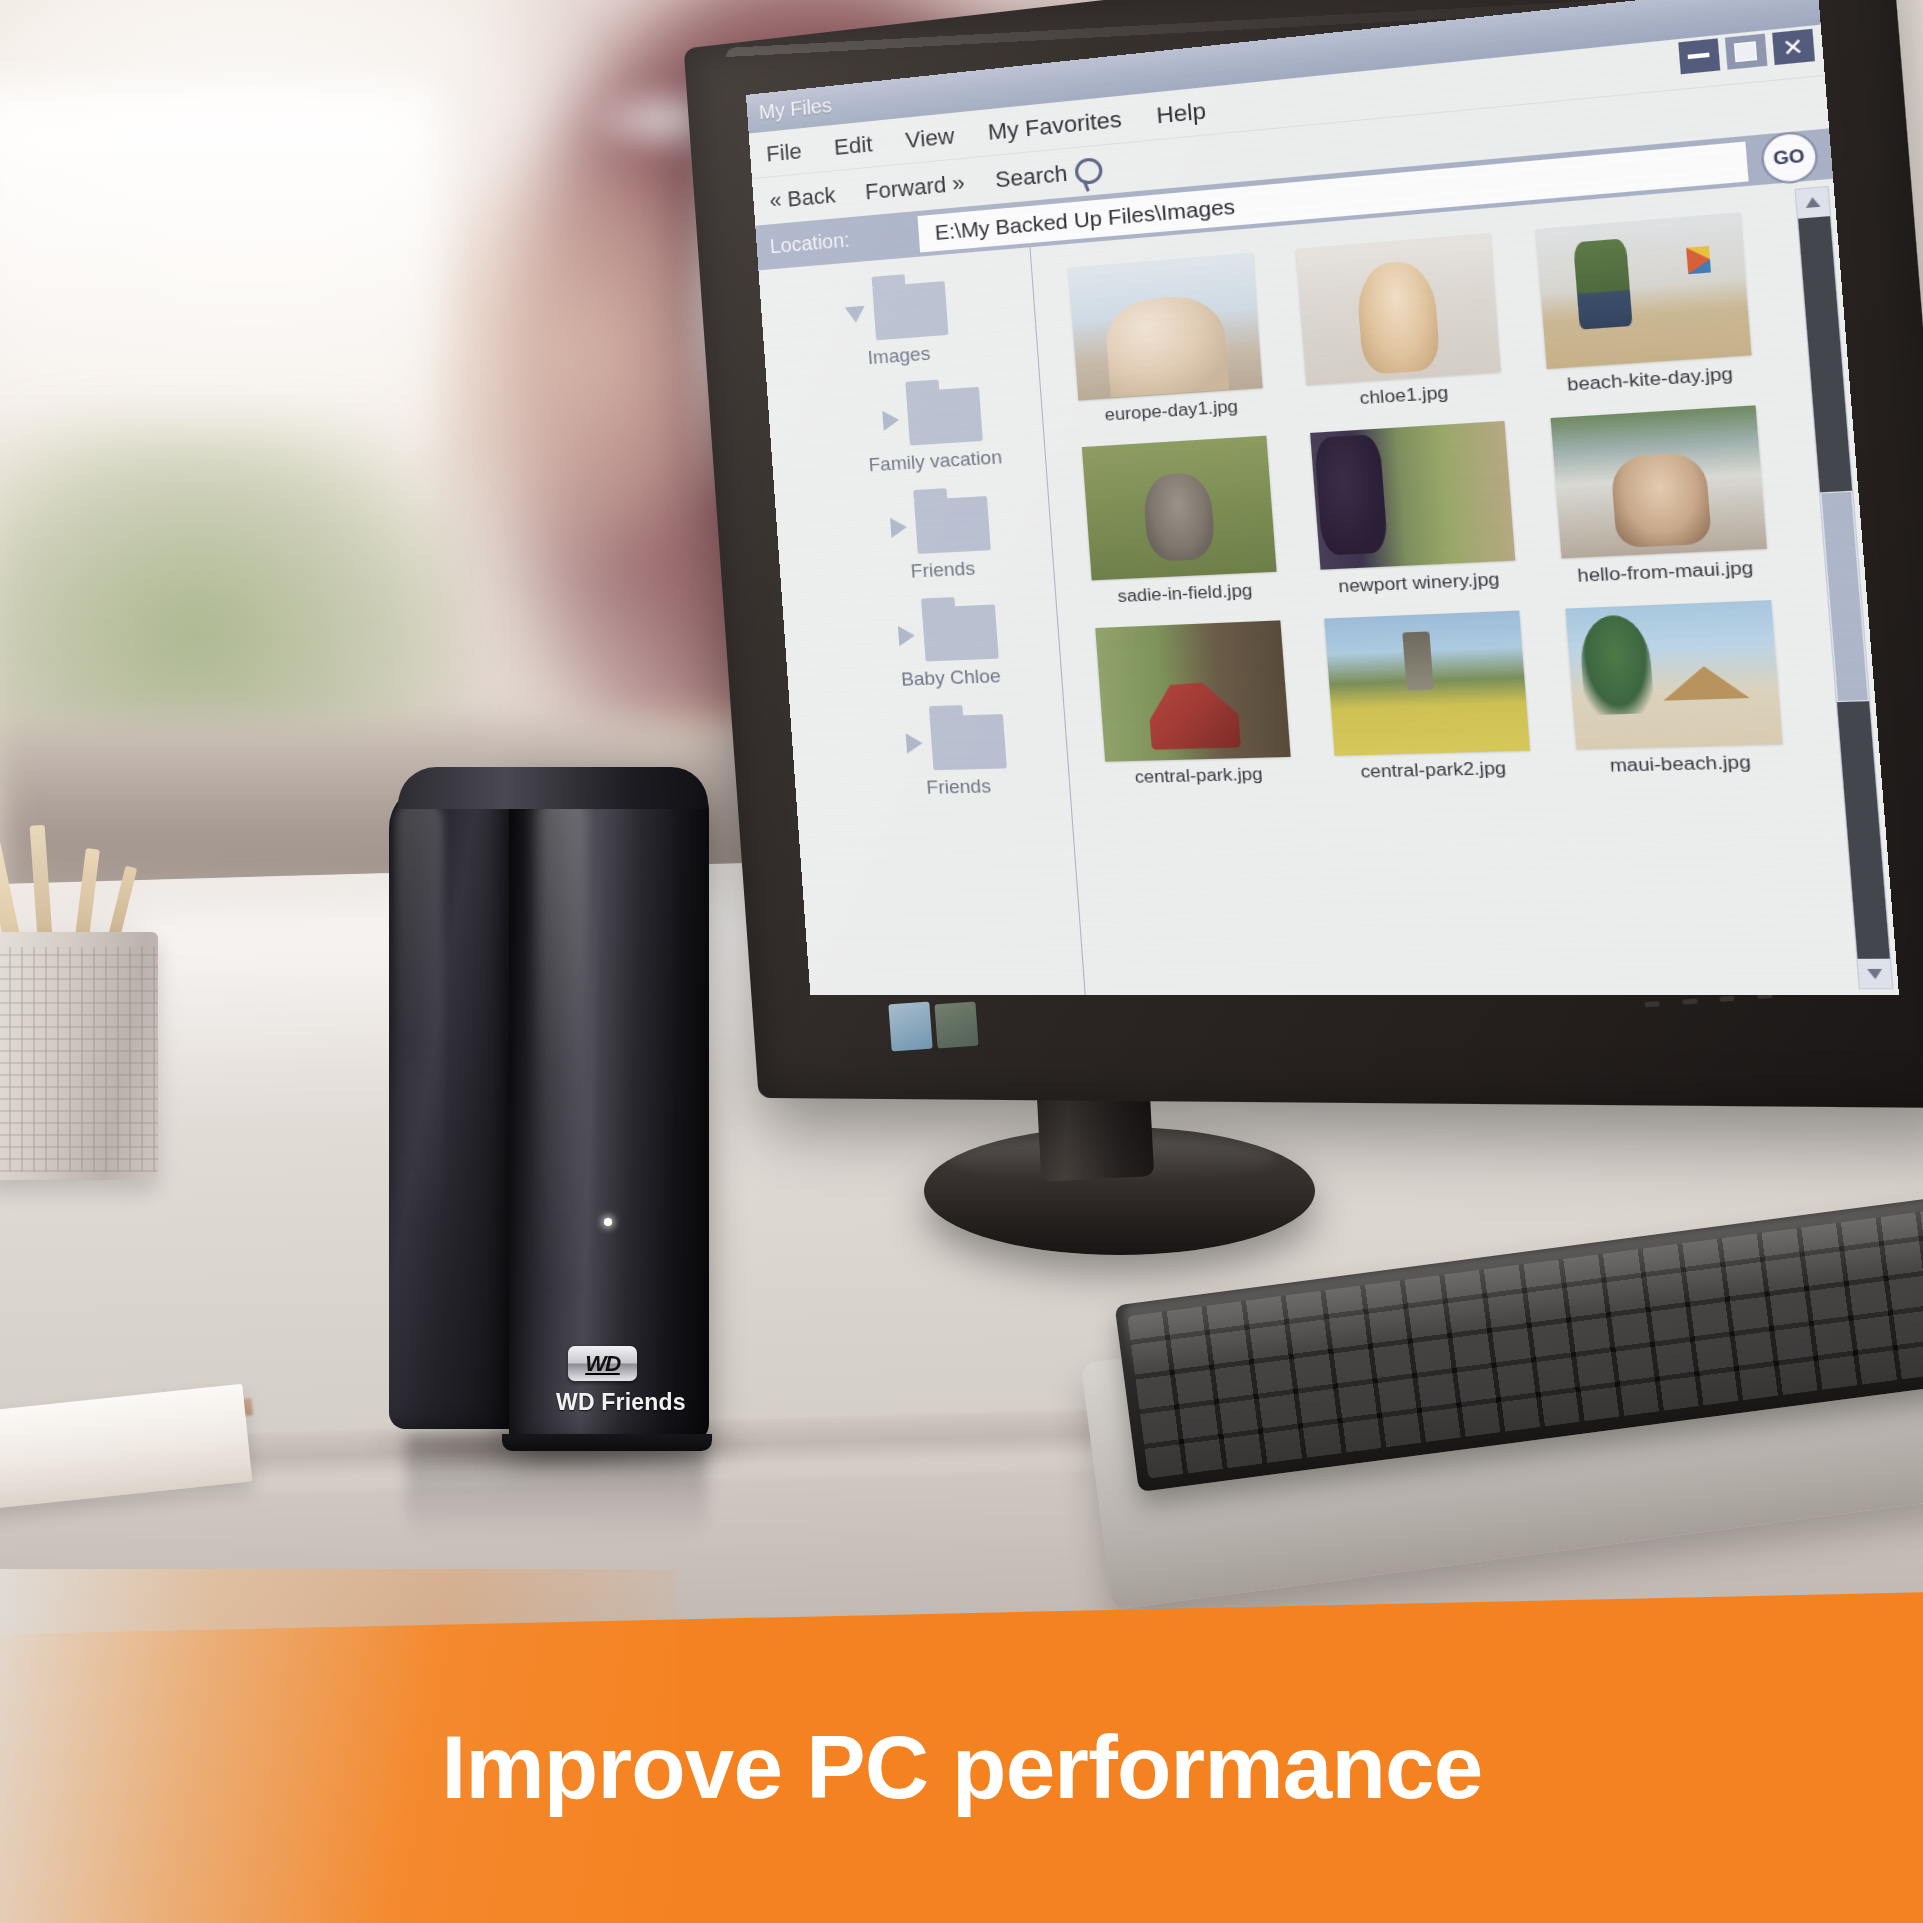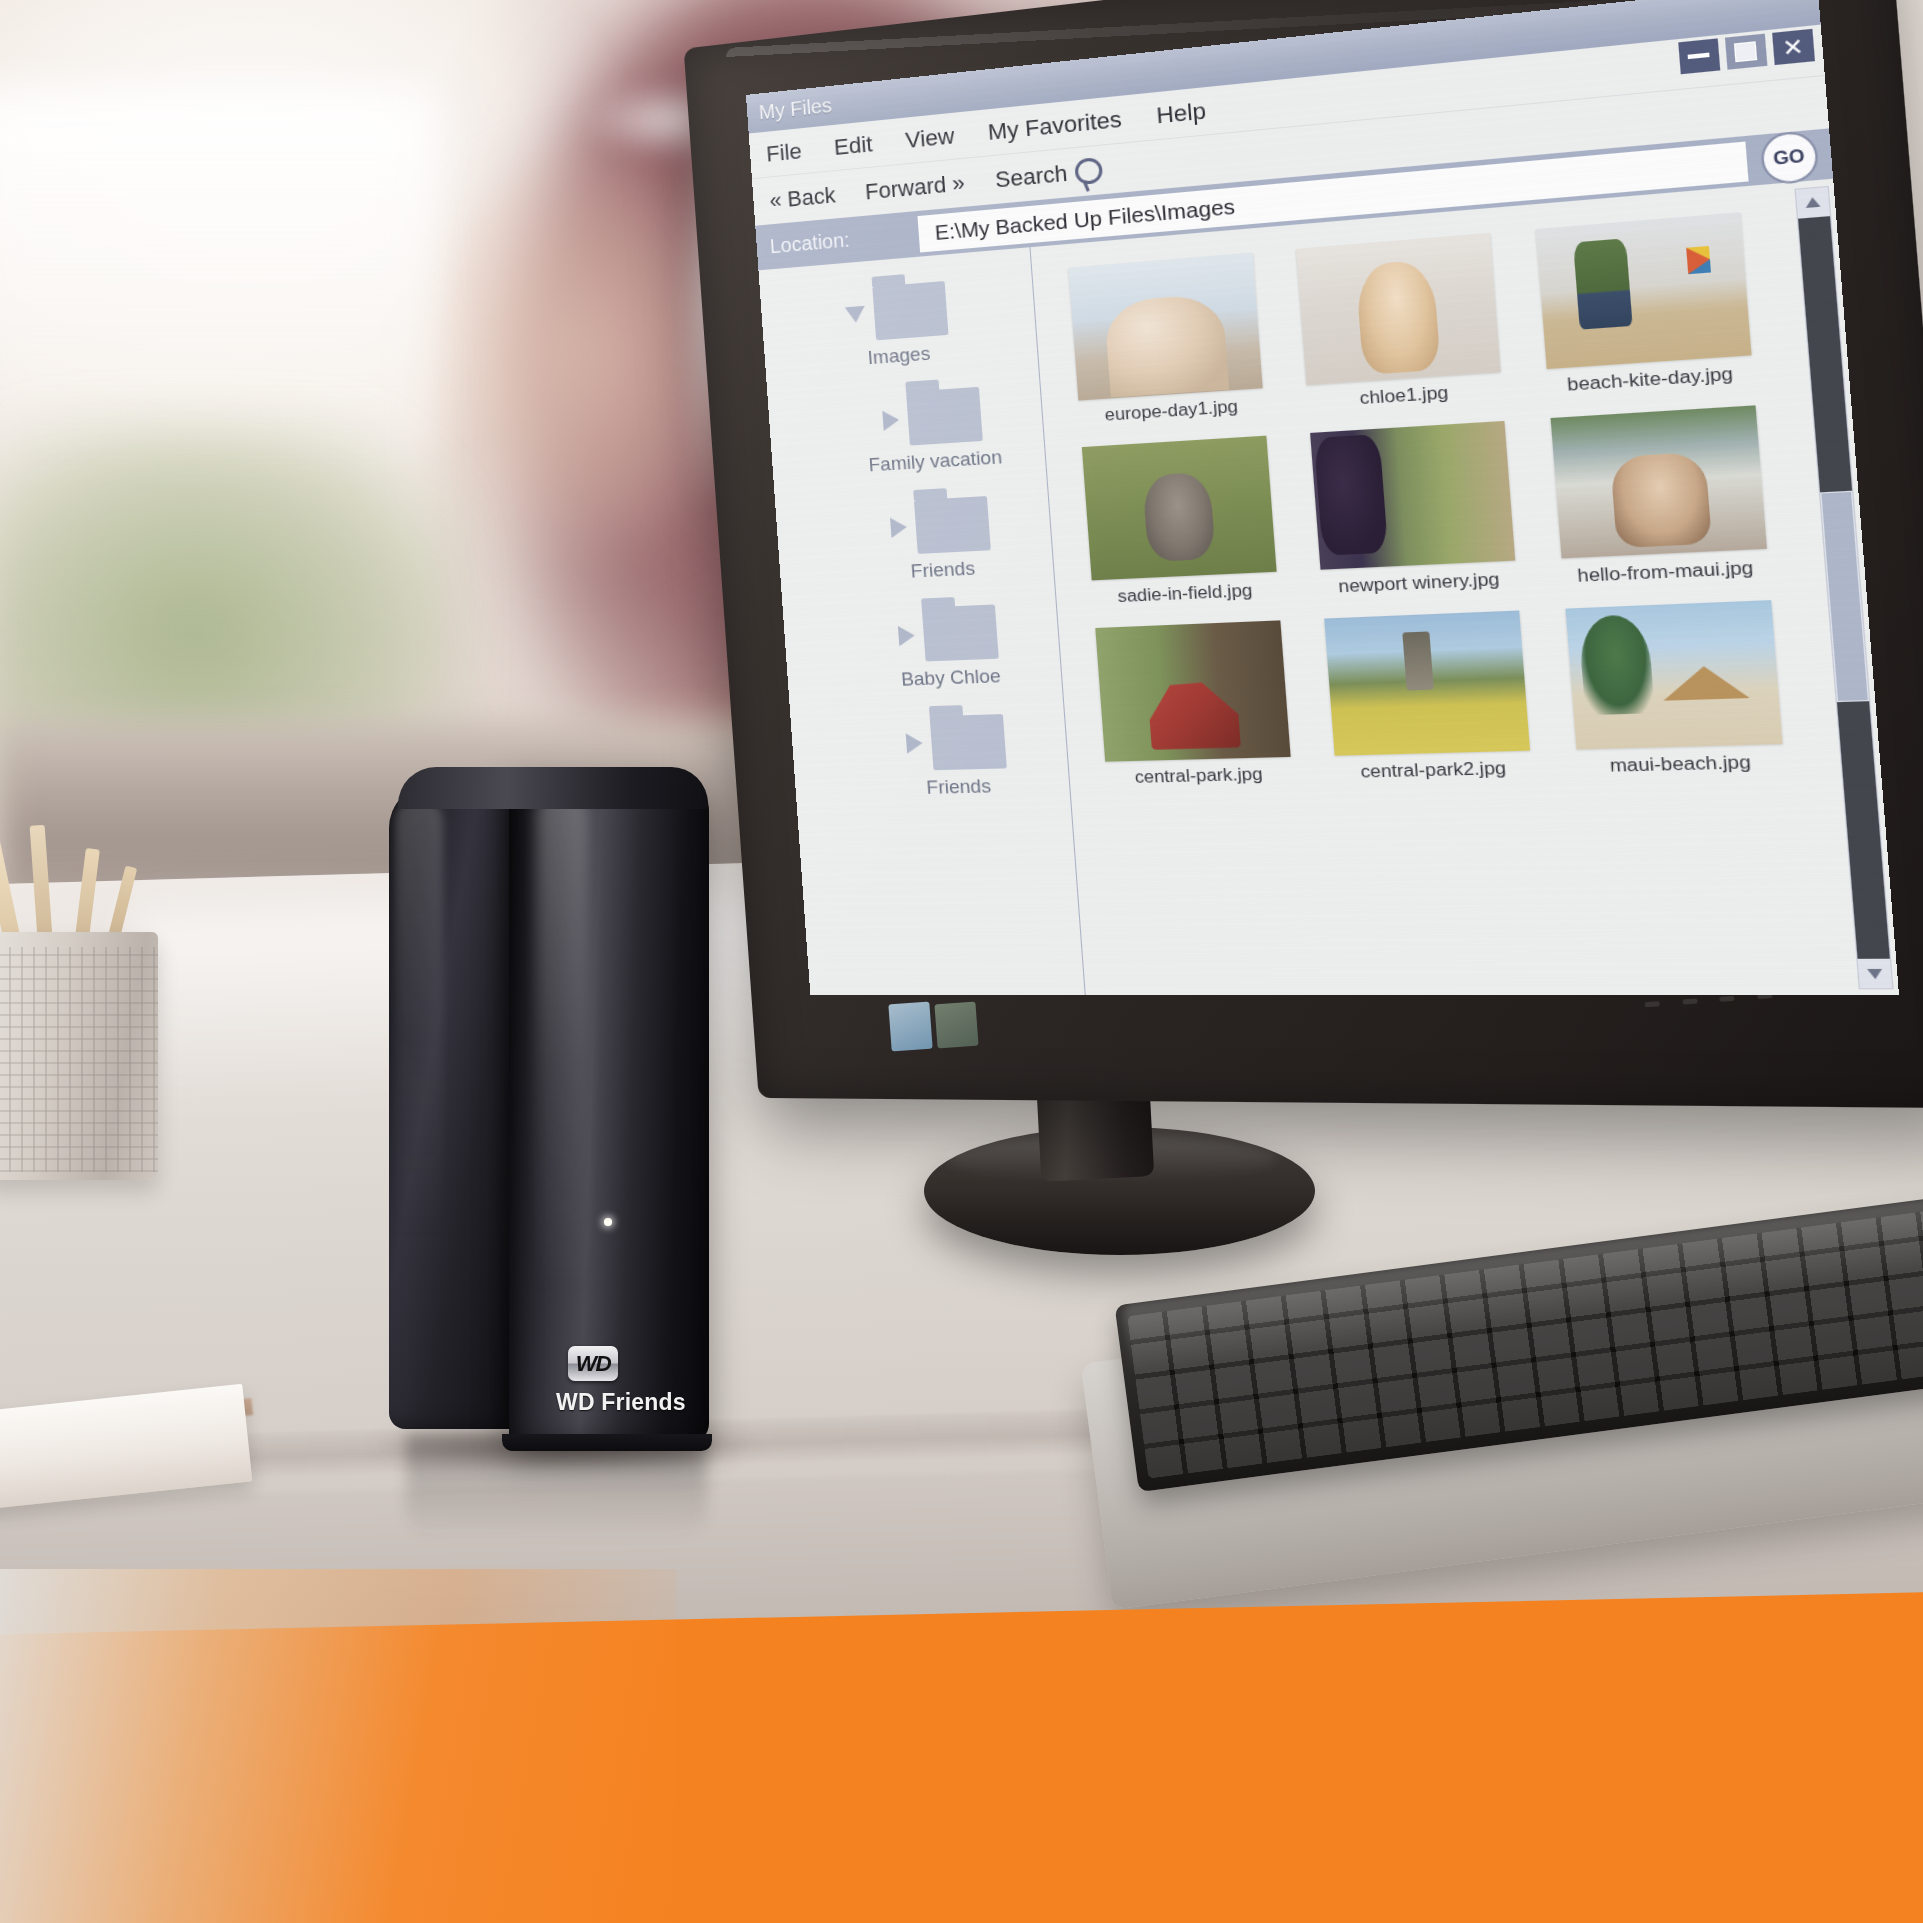--- a/index.html
+++ b/index.html
@@ -87,24 +87,24 @@
     background:linear-gradient(92deg,#0b0b0e 0%,#1b1a20 10%,#3a3942 30%,#4a4952 42%,#2a2930 60%,#141318 80%,#0a090c 100%);
     border-radius:9px 45px 19.5px 6px;
     box-shadow:inset 0 0 30px rgba(0,0,0,.6), 0 16.5px 35px rgba(0,0,0,.35);}
   .hdd-face-gloss{position:absolute;left:147px;top:22.5px;width:53px;height:631px;border-radius:25.6px;
     background:linear-gradient(180deg,rgba(255,255,255,.26),rgba(255,255,255,.08) 45%,rgba(255,255,255,0) 80%);filter:blur(6.8px);}
   .hdd-top{position:absolute;left:9px;top:0;width:310px;height:42px;
     background:linear-gradient(92deg,#2d2c33,#4a4851 35%,#1d1c22 75%,#111015);
     border-radius:42px 41px 4.5px 4.5px;filter:blur(0.5px);}
   .hdd-led{position:absolute;left:215px;top:451px;width:7.5px;height:7.5px;border-radius:50%;
     background:#fffdf4;box-shadow:0 0 7.5px 2.3px rgba(255,255,255,.65);}
-  .wd-badge{position:absolute;left:179px;top:579px;width:50px;height:35px;border-radius:6.8px;
+  .wd-badge{position:absolute;left:179px;top:579px;width:69px;height:35px;border-radius:6.8px;
     background:linear-gradient(180deg,#f2f2f4 0%,#c9c9cf 48%,#8e8e97 52%,#e6e6ea 100%);
     display:flex;align-items:center;justify-content:center;
-    box-shadow:0 1.5px 3.8px rgba(0,0,0,.5);}
+    box-shadow:0 1.5px 3.8px rgba(0,0,0,.5);text-decoration:underline;}
   .wd-badge span{font-weight:bold;font-size:22.5px;font-style:italic;letter-spacing:-1.5px;color:#111;font-family:"Liberation Sans",sans-serif;}
   .wd-name{position:absolute;left:167px;top:622px;width:165px;color:#f2f2f2;font-size:23px;font-weight:bold;
     letter-spacing:0.2px;text-shadow:0 0.8px 1.5px rgba(0,0,0,.8);}
   .hdd-foot{position:absolute;left:113px;top:667px;width:210px;height:16.5px;border-radius:0 0 10.5px 10.5px;
     background:linear-gradient(180deg,#17161a,#0c0b0e);}
   .hdd-shadow{position:absolute;left:368px;top:1419px;width:391px;height:53px;border-radius:50%;
     background:radial-gradient(ellipse at 50% 50%, rgba(60,50,45,.52) 0%, rgba(60,50,45,0) 72%);filter:blur(7.5px);}
   .hdd-reflect{position:absolute;left:406px;top:1434px;width:301px;height:105px;
     background:linear-gradient(180deg,rgba(30,28,32,.30),rgba(30,28,32,0));filter:blur(6.8px);border-radius:0 0 30px 30px;}
 
@@ -476,16 +476,17 @@
       </div>
 
       <div class="glare"></div>
       <div class="noise"></div>
     </div>
   </div>
 
   <div class="banner">
     <div class="banner-fill"></div>
     <div class="banner-grad"></div>
+    <div class="banner-txt">Improve PC performance</div>
   </div>
 
 </div>
 
 
 </body></html>

